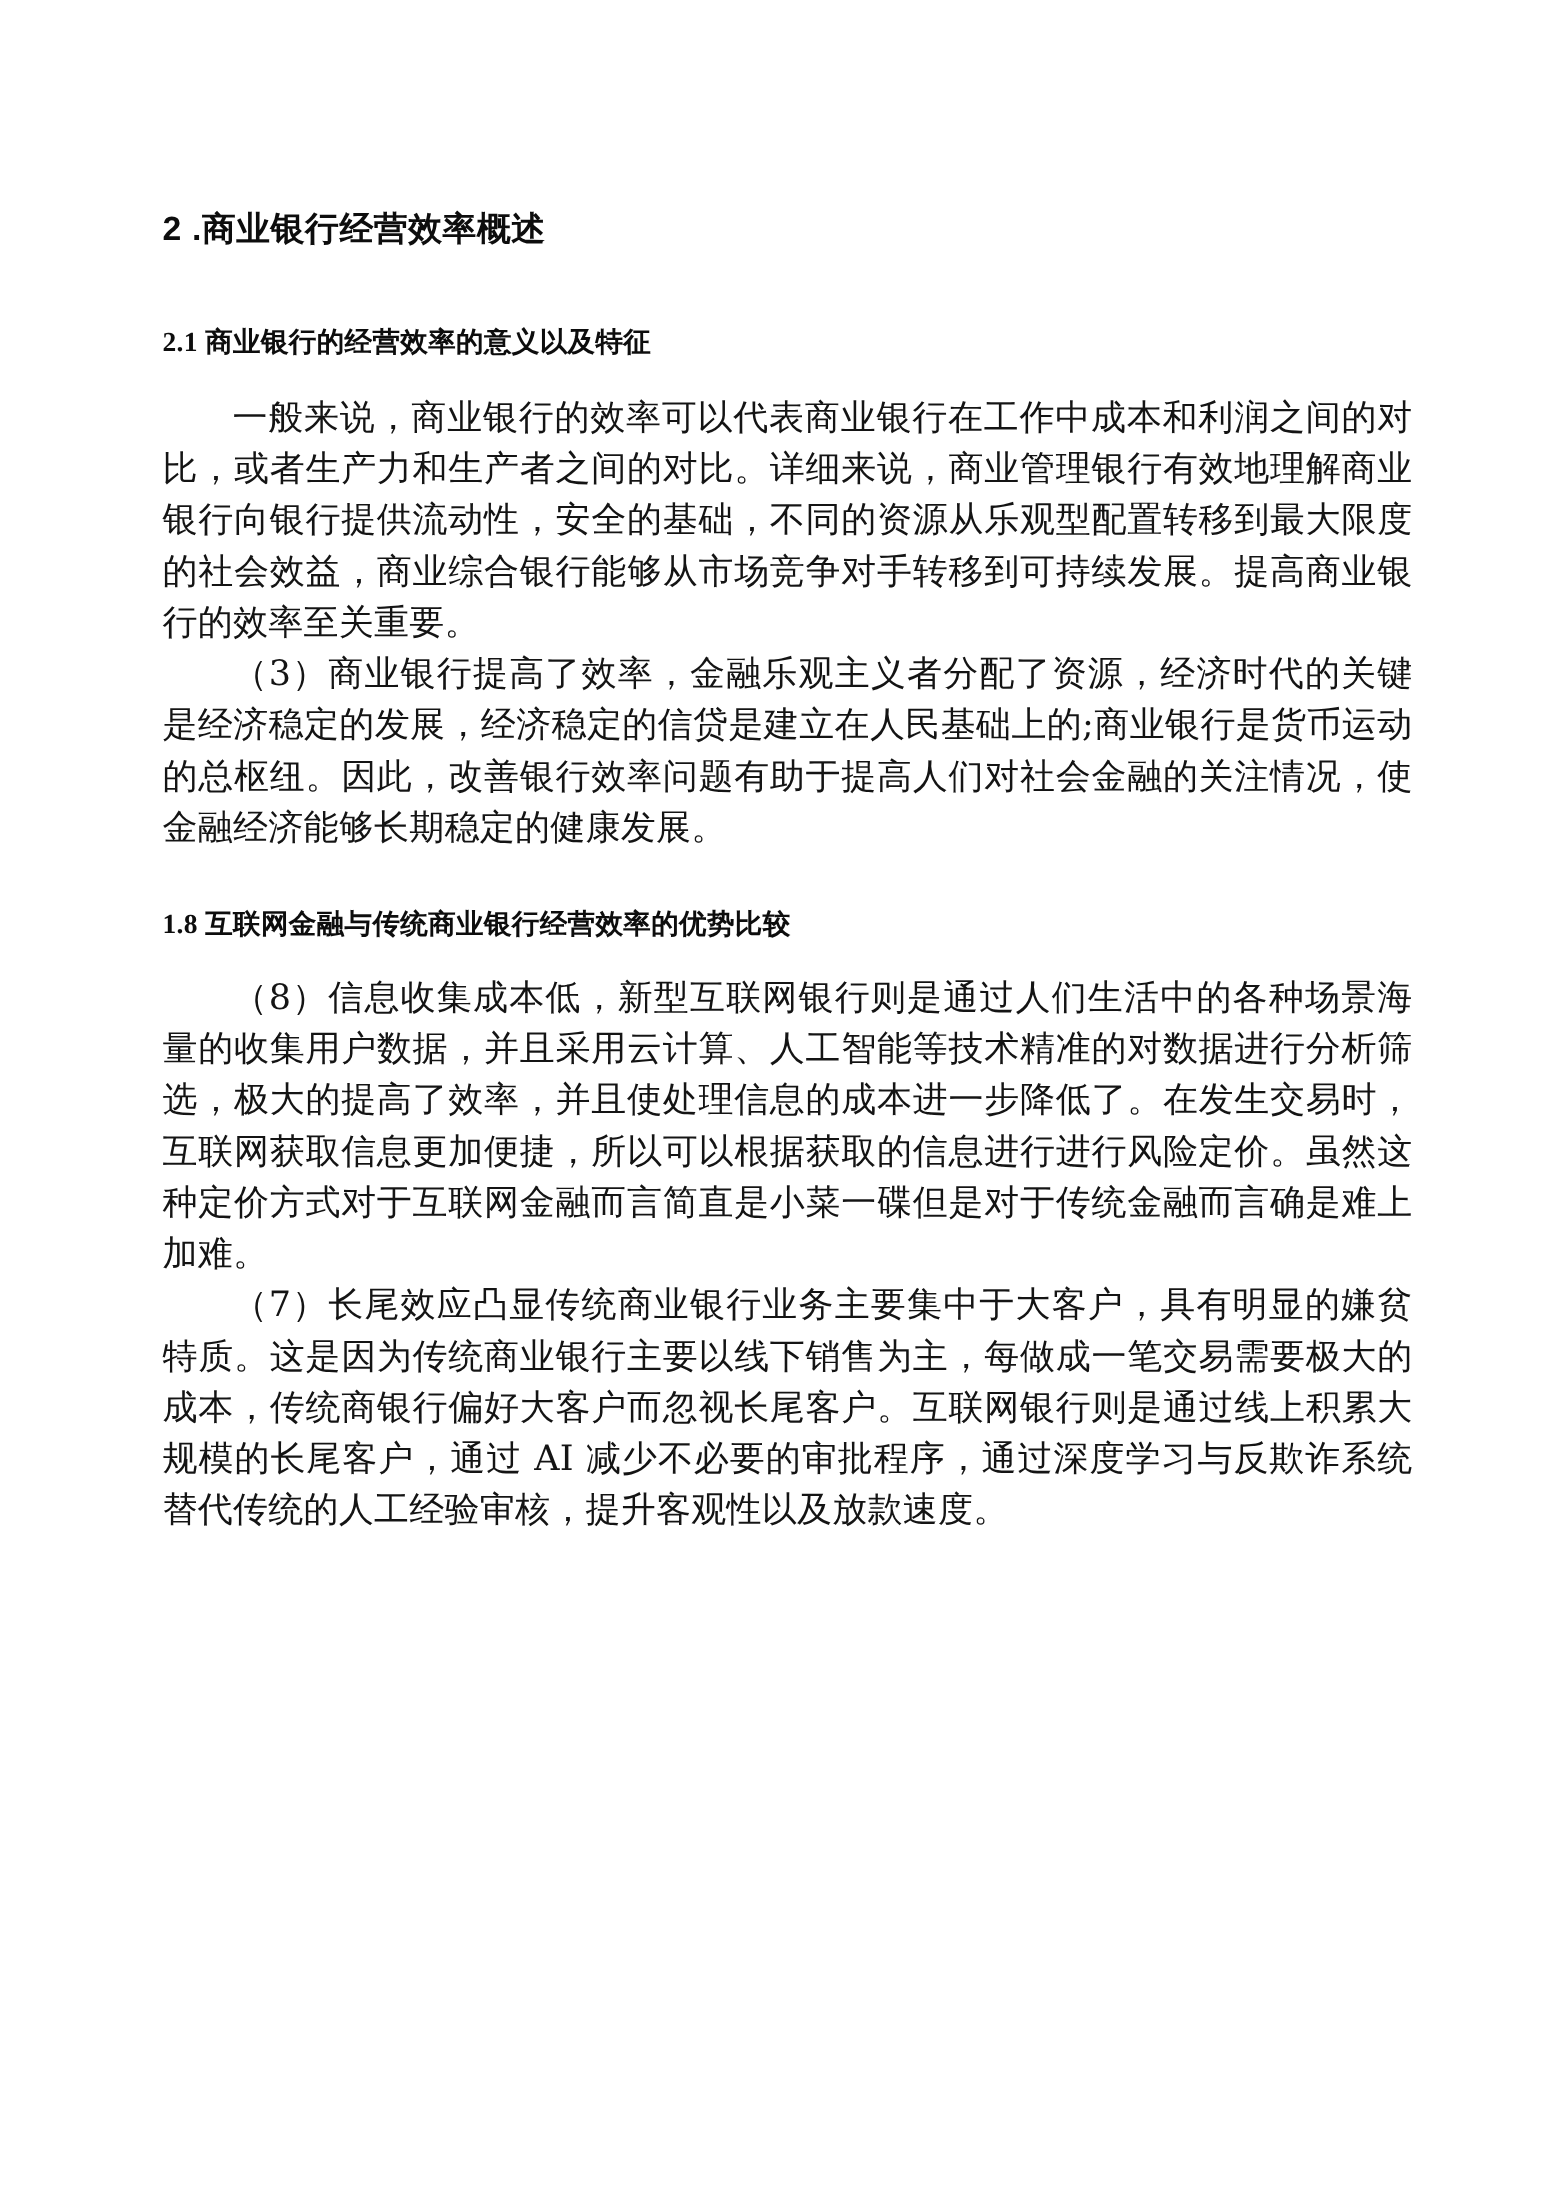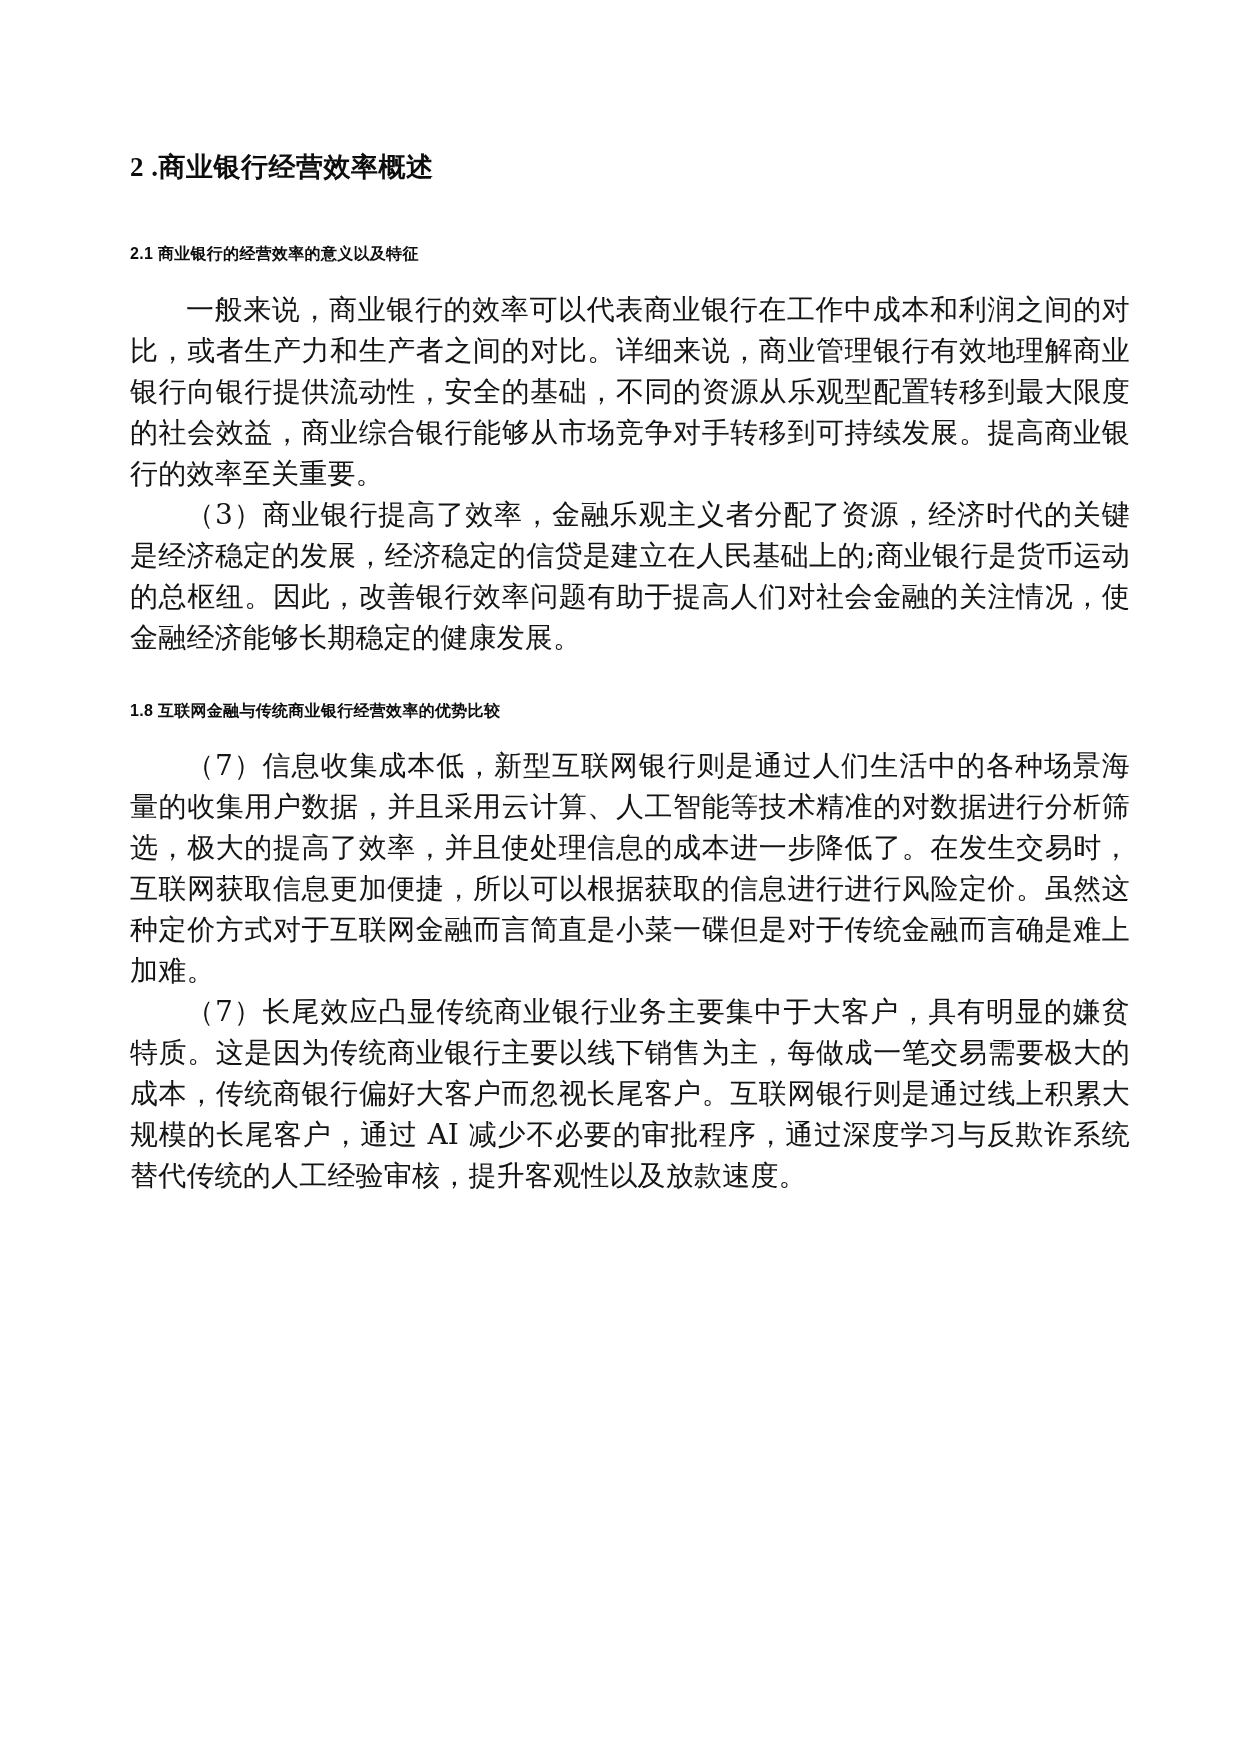--- a/index.html
+++ b/index.html
@@ -19,31 +19,31 @@
     width: 1240px;
     height: 1754px;
     background: #ffffff;
     box-sizing: border-box;
     padding: 150px 120px 120px 130px;
   }
   .content {
     width: 1000px;
   }
   h1.doc-h1 {
-    font-family: Liberation Serif, serif;
+    font-family: Liberation Sans, sans-serif;
     font-size: 27px;
     font-weight: bold;
     letter-spacing: 0.5px;
-    margin: 0 0 58px 0;
+    margin: 16px 0 58px 0;
     line-height: 1.3;
     color: #0d0d0d;
   }
   h2.doc-h2 {
-    font-family: Liberation Sans, sans-serif;
-    font-size: 16px;
+    font-family: Liberation Serif, serif;
+    font-size: 22px;
     font-weight: bold;
     letter-spacing: 0.3px;
     margin: 0 0 24px 0;
     line-height: 1.35;
     color: #0d0d0d;
   }
   h2.spaced-top {
     margin-top: 42px;
   }
   p.para {
@@ -77,18 +77,18 @@
     <div class="block section-2-1">
       <h2 class="doc-h2">2.1 商业银行的经营效率的意义以及特征</h2>
 
       <p class="para">一般来说，商业银行的效率可以代表商业银行在工作中成本和利润之间的对比，或者生产力和生产者之间的对比。详细来说，商业管理银行有效地理解商业银行向银行提供流动性，安全的基础，不同的资源从乐观型配置转移到最大限度的社会效益，商业综合银行能够从市场竞争对手转移到可持续发展。提高商业银行的效率至关重要。</p>
       <p class="para">（3）商业银行提高了效率，金融乐观主义者分配了资源，经济时代的关键是经济稳定的发展，经济稳定的信贷是建立在人民基础上的;商业银行是货币运动的总枢纽。因此，改善银行效率问题有助于提高人们对社会金融的关注情况，使金融经济能够长期稳定的健康发展。</p>
     </div>
 
     <div class="block">
       <h2 class="doc-h2 spaced-top">1.8 互联网金融与传统商业银行经营效率的优势比较</h2>
 
-      <p class="para">（7）信息收集成本低，新型互联网银行则是通过人们生活中的各种场景海量的收集用户数据，并且采用云计算、人工智能等技术精准的对数据进行分析筛选，极大的提高了效率，并且使处理信息的成本进一步降低了。在发生交易时，互联网获取信息更加便捷，所以可以根据获取的信息进行进行风险定价。虽然这种定价方式对于互联网金融而言简直是小菜一碟但是对于传统金融而言确是难上加难。</p>
+      <p class="para">（8）信息收集成本低，新型互联网银行则是通过人们生活中的各种场景海量的收集用户数据，并且采用云计算、人工智能等技术精准的对数据进行分析筛选，极大的提高了效率，并且使处理信息的成本进一步降低了。在发生交易时，互联网获取信息更加便捷，所以可以根据获取的信息进行进行风险定价。虽然这种定价方式对于互联网金融而言简直是小菜一碟但是对于传统金融而言确是难上加难。</p>
       <p class="para">（7）长尾效应凸显传统商业银行业务主要集中于大客户，具有明显的嫌贫特质。这是因为传统商业银行主要以线下销售为主，每做成一笔交易需要极大的成本，传统商银行偏好大客户而忽视长尾客户。互联网银行则是通过线上积累大规模的长尾客户，通过 AI 减少不必要的审批程序，通过深度学习与反欺诈系统替代传统的人工经验审核，提升客观性以及放款速度。</p>
     </div>
 
   </div>
 </div>
 
 </body></html>

